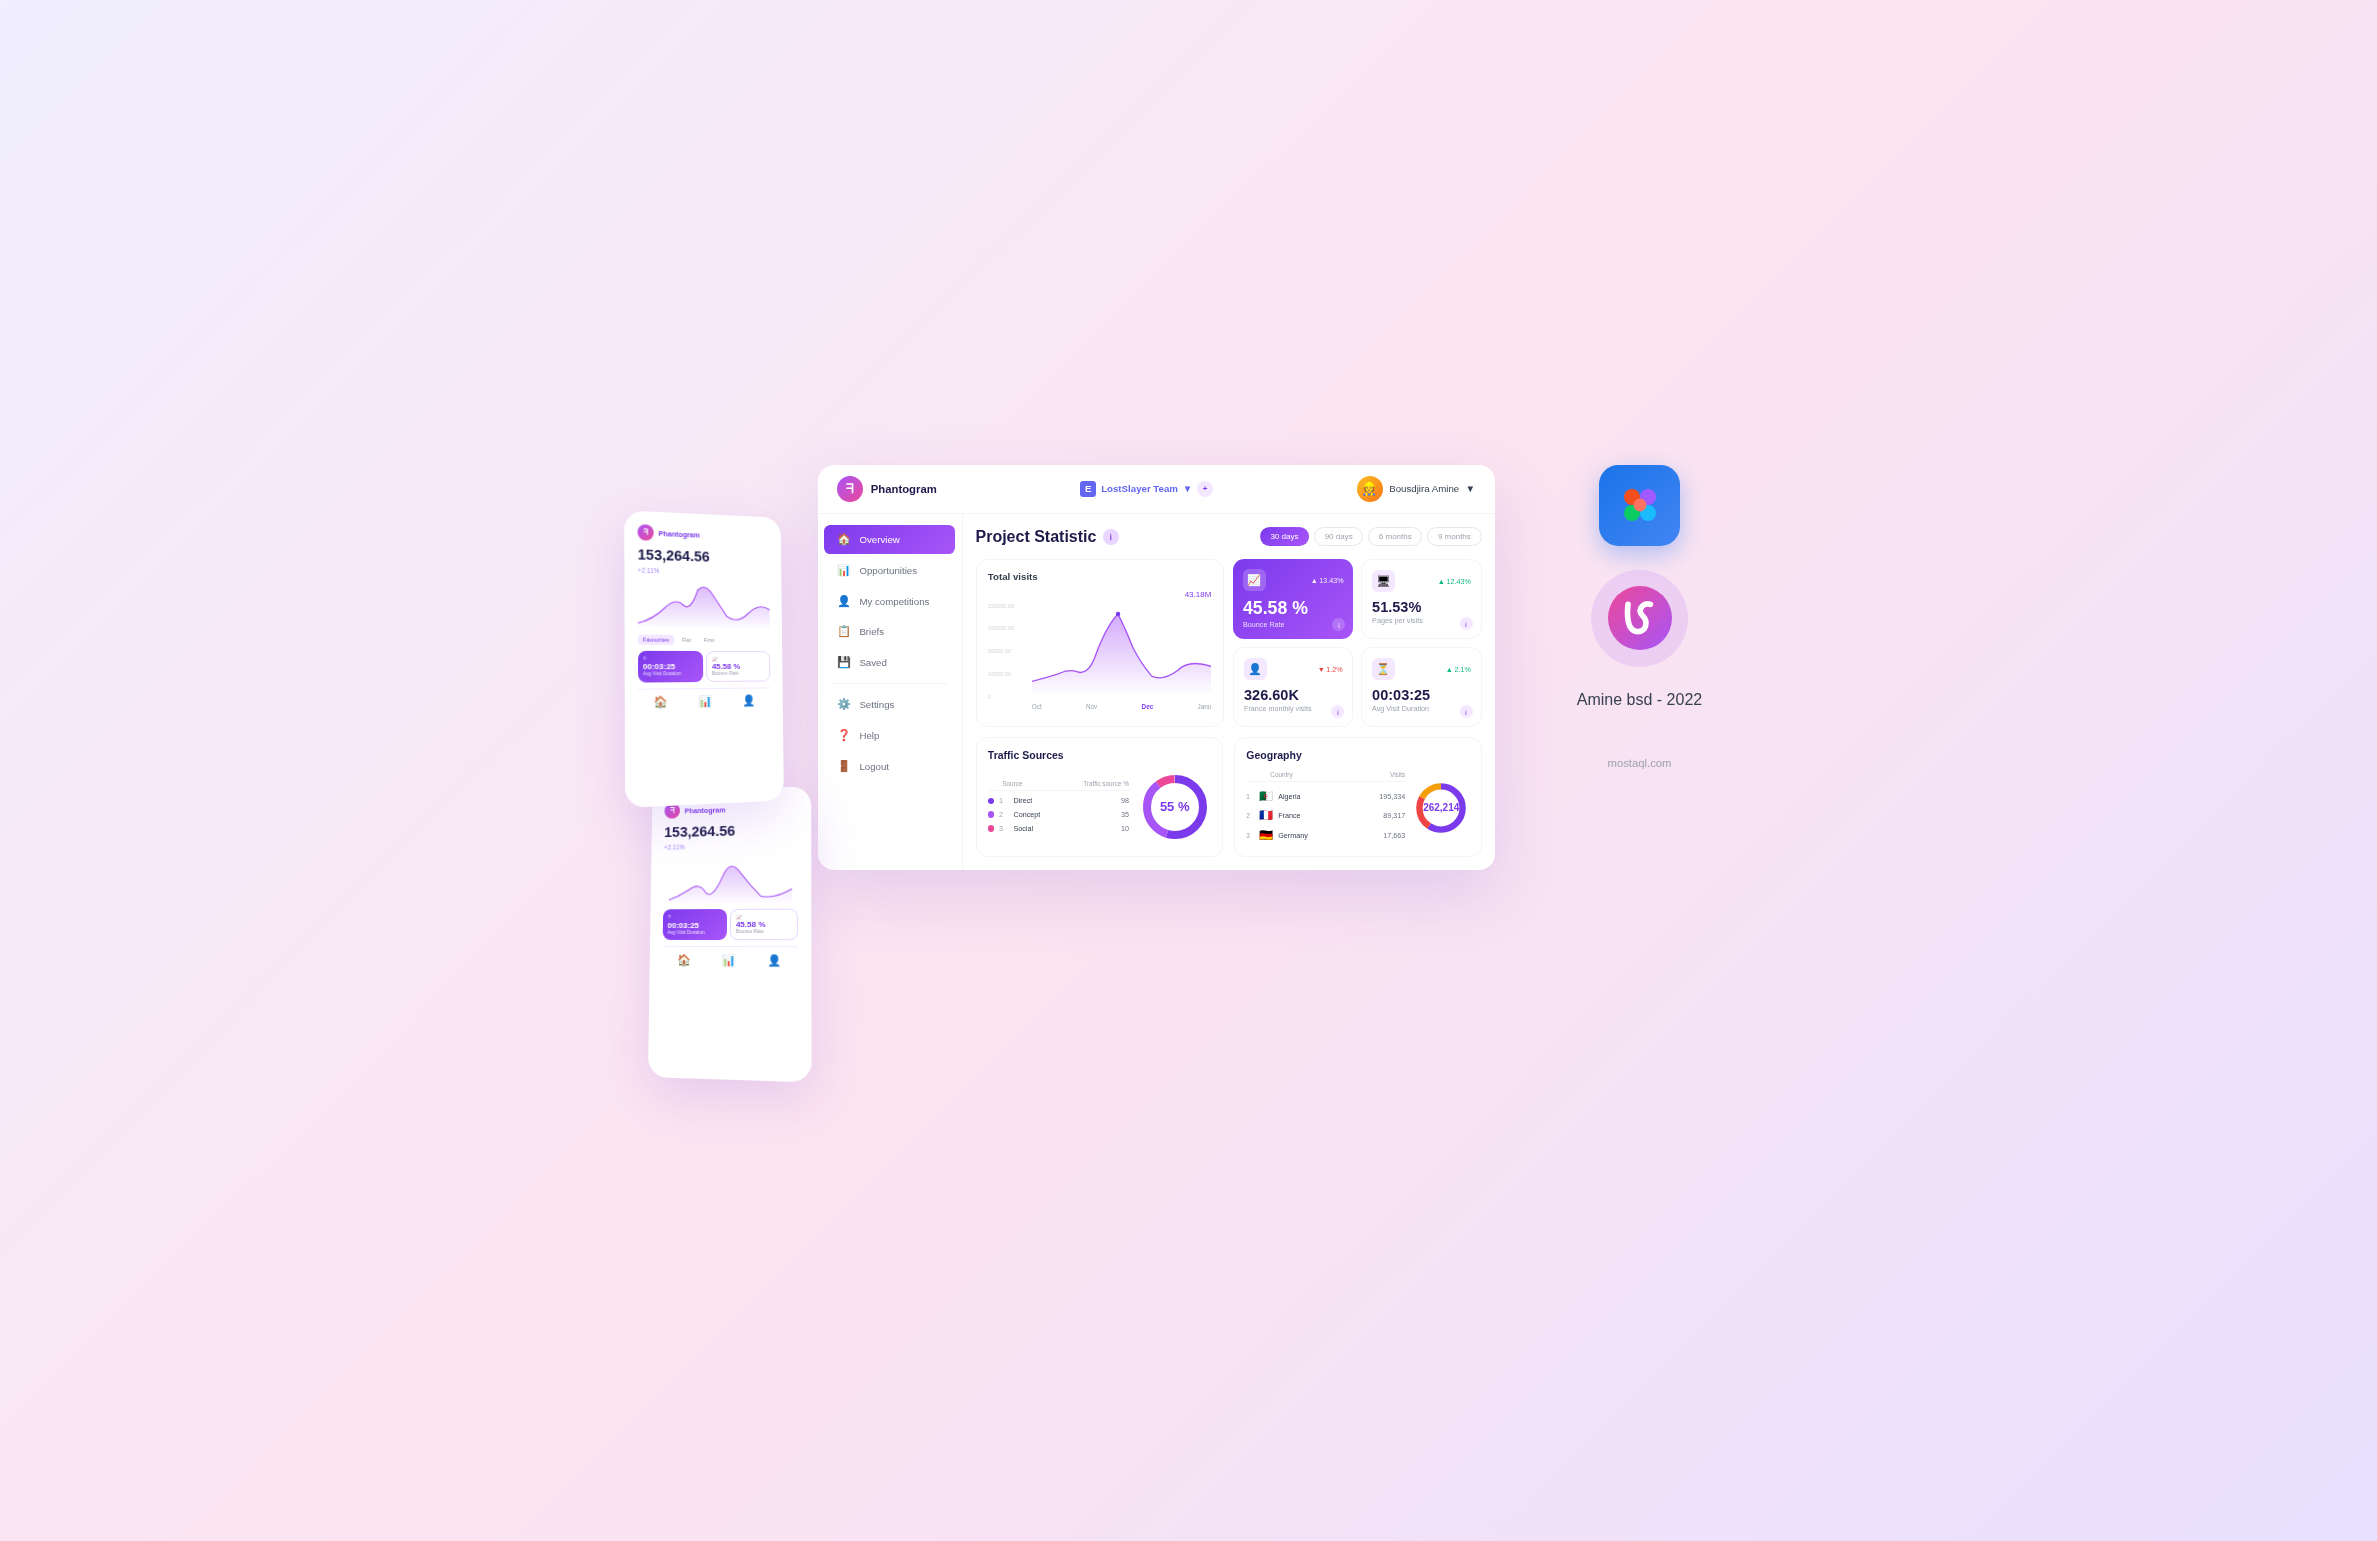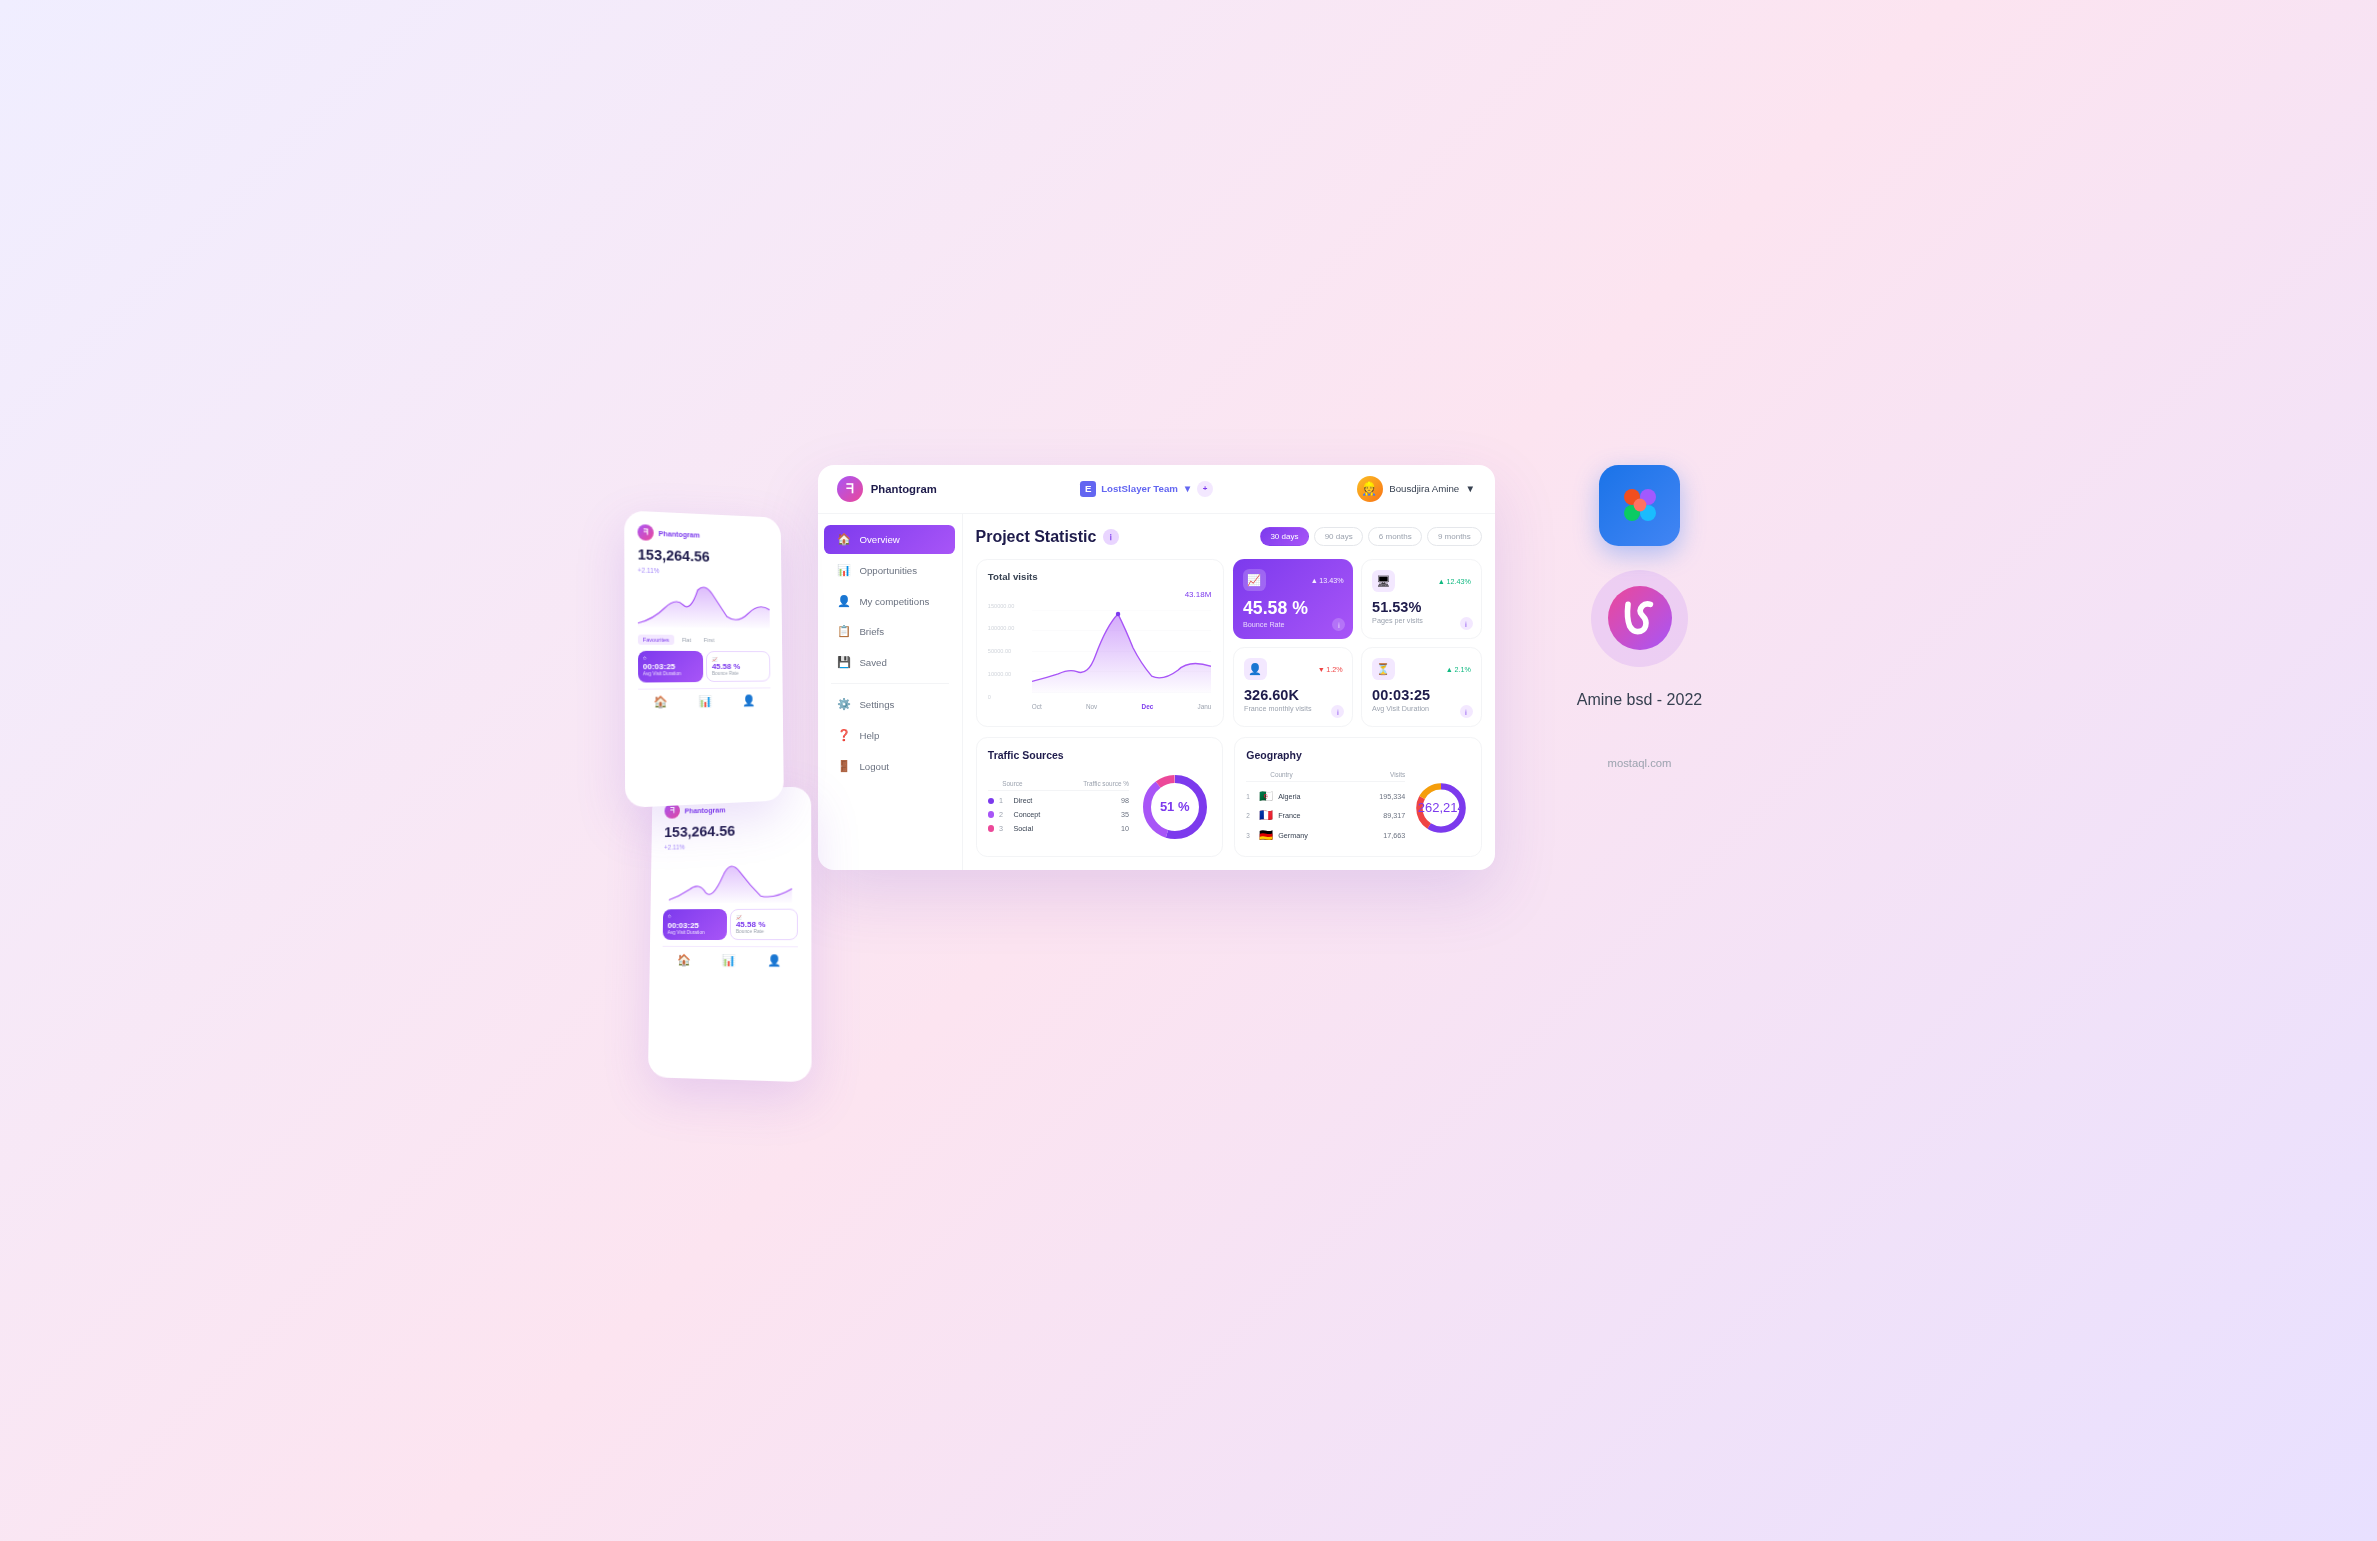--- a/index.html
+++ b/index.html
@@ -1035,21 +1035,21 @@
                 <svg width="72" height="72" viewBox="0 0 90 90">
 
                   <circle cx="45" cy="45" r="35" fill="none" stroke="#f3f4f6" stroke-width="10"></circle>
 
                   <circle cx="45" cy="45" r="35" fill="none" stroke="#7c3aed" stroke-width="10" stroke-dasharray="120 220" stroke-dashoffset="0" transform="rotate(-90 45 45)"></circle>
 
                   <circle cx="45" cy="45" r="35" fill="none" stroke="#a855f7" stroke-width="10" stroke-dasharray="77 220" stroke-dashoffset="-120" transform="rotate(-90 45 45)"></circle>
 
                   <circle cx="45" cy="45" r="35" fill="none" stroke="#ec4899" stroke-width="10" stroke-dasharray="22 220" stroke-dashoffset="-197" transform="rotate(-90 45 45)"></circle>
                 </svg>
-                <span class="donut-center">51 %</span>
+                <span class="donut-center">55 %</span>
               </div>
             </div>
           </div>
 
           <div class="geo-card">
             <div class="section-title">Geography</div>
             <div class="geo-bottom">
               <div class="geo-table-area">
                 <div class="geo-header-row">
                   <span class="geo-col-country" style="padding-left:24px;">Country</span>
@@ -1075,21 +1075,21 @@
                 </div>
               </div>
 
               <div class="geo-donut">
                 <svg width="56" height="56" viewBox="0 0 70 70">
                   <circle cx="35" cy="35" r="27" fill="none" stroke="#f3f4f6" stroke-width="8"></circle>
                   <circle cx="35" cy="35" r="27" fill="none" stroke="#7c3aed" stroke-width="8" stroke-dasharray="100 170" stroke-dashoffset="0" transform="rotate(-90 35 35)"></circle>
                   <circle cx="35" cy="35" r="27" fill="none" stroke="#ef4444" stroke-width="8" stroke-dasharray="40 170" stroke-dashoffset="-100" transform="rotate(-90 35 35)"></circle>
                   <circle cx="35" cy="35" r="27" fill="none" stroke="#f59e0b" stroke-width="8" stroke-dasharray="30 170" stroke-dashoffset="-140" transform="rotate(-90 35 35)"></circle>
                 </svg>
-                <span class="geo-donut-val" style="font-size:13px;font-weight:400;color:#7c3aed;">262,214</span>
+                <span class="geo-donut-val" style="font-size:10px;font-weight:700;color:#7c3aed;">262,214</span>
               </div>
             </div>
           </div>
         </div>
       </div>
     </div>
   </div>
 
   <div class="right-section">
 

